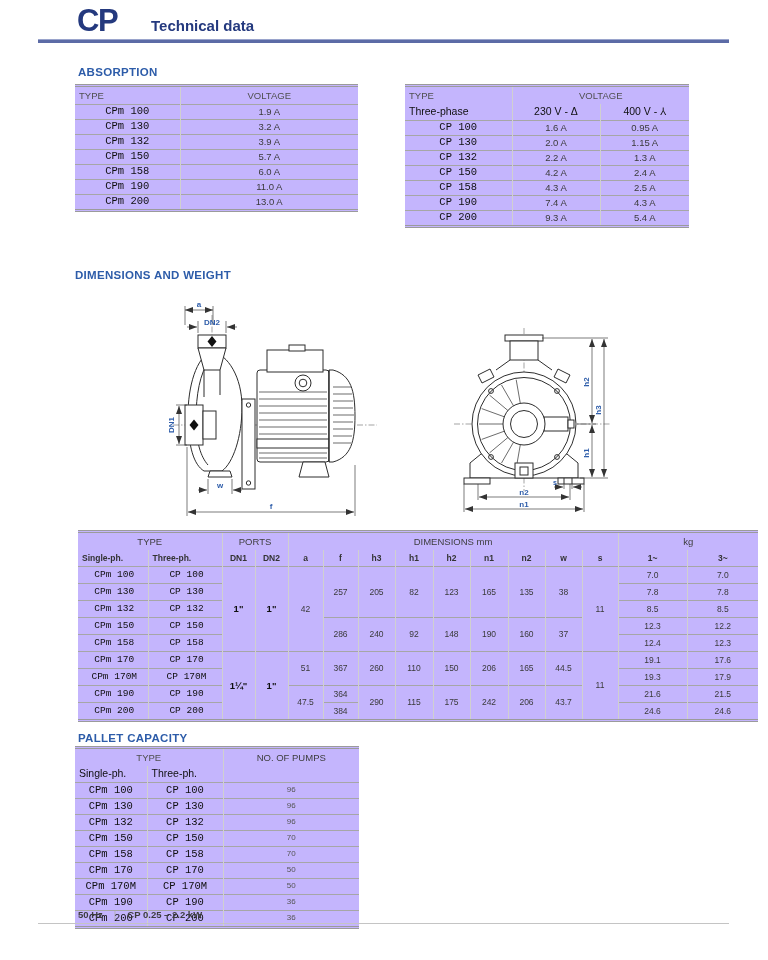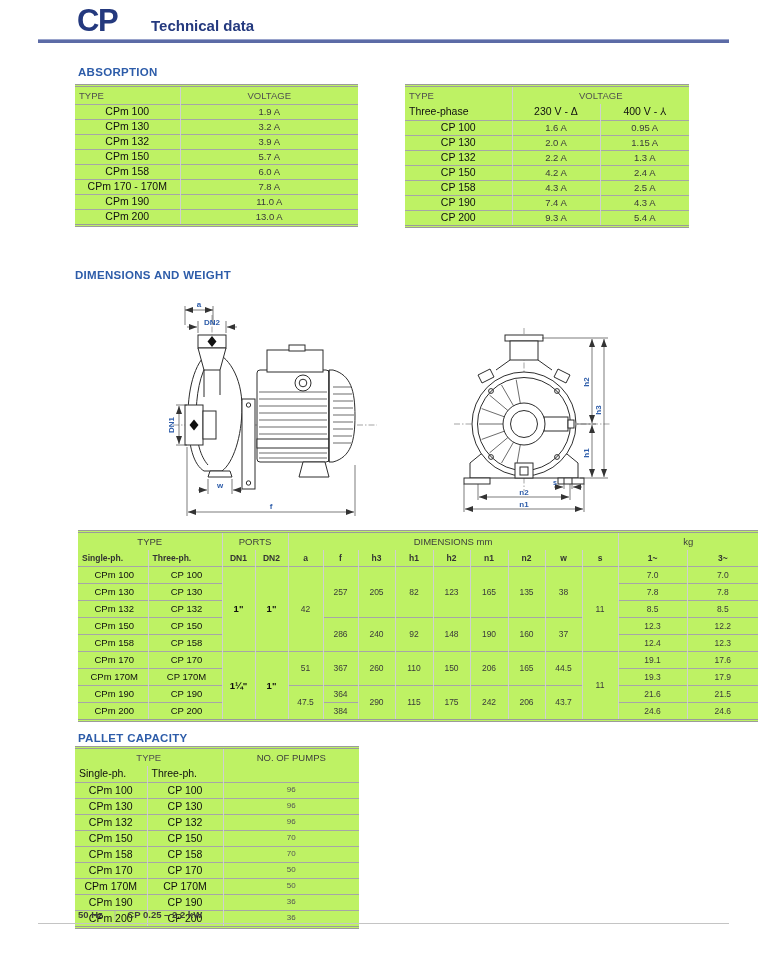--- a/index.html
+++ b/index.html
@@ -11,33 +11,33 @@
   #page-title{left:151px;top:17px;font-size:15px;font-weight:700;color:#24397e;}
   #header-rule{left:38px;top:39px;width:691px;height:3px;background:#5c6ba6;border-top:1px solid #9aa4cc;}
 
   
   .heading{font-size:11.5px;font-weight:700;color:#2d5ca9;letter-spacing:.3px;margin:3px;}
   #abs-heading{left:75px;top:63px;}
   #dim-heading{left:72px;top:266px;}
   #pal-heading{left:75px;top:729px;}
 
   
-  .t{position:absolute;border-collapse:collapse;table-layout:fixed;background:#bef264;
+  .t{position:absolute;border-collapse:collapse;table-layout:fixed;background:#c4b5fd;
      border-top:3px double #9b9b9b;border-bottom:3px double #9b9b9b;}
   .t th,.t td{border-left:1px solid #d0d0d0;padding:0;vertical-align:middle;line-height:1.05;text-align:center;font-weight:400;overflow:hidden;}
   .t th.c0,.t td.c0{border-left:none;}
   .t tbody td{border-top:1px solid #a6a6a6;}
   .t thead tr.hr1 th{height:17px;}
   .t thead tr.hr2 th{height:16px;}
   .t tbody td{height:14px;}
   .gh{font-size:9.5px;font-weight:400;color:#4f4f4f;}
   .ghb{font-size:9.5px;font-weight:700;color:#3d3d3d;}
   .sub{font-size:10.5px;font-weight:700;color:#0f0f0f;}
   .left{text-align:left !important;padding-left:4px !important;}
-  .lbl{font-size:10.5px;font-weight:700;text-align:left;padding-left:4px;color:#0f0f0f;white-space:nowrap;}
+  .lbl{font-size:10.5px;font-weight:700;text-align:left;padding-left:4px;color:#0f0f0f;white-space:nowrap;font-family:Liberation Mono, monospace;}
   .val{font-size:9.5px;color:#3a3a3a;}
   #abs-single{left:75px;top:84px;width:283px;}
   #abs-three{left:405px;top:84px;width:284px;}
   #dim-table{left:78px;top:530px;width:680px;}
   #dim-table tbody td{height:16px;}
   #dim-table .lbl{font-size:9.5px;padding-left:3px;}
   #dim-table .val{font-size:8.5px;}
   #dim-table .bv{font-size:9.5px;font-weight:700;color:#0f0f0f;}
   #dim-table .ch{font-size:8.5px;font-weight:700;color:#333;}
   #pal-table{left:75px;top:746px;width:284px;}
@@ -93,24 +93,20 @@
         <td class="lbl c0">CPm 132</td>
         <td class="val">3.9 A</td>
       </tr>
       <tr>
         <td class="lbl c0">CPm 150</td>
         <td class="val">5.7 A</td>
       </tr>
       <tr>
         <td class="lbl c0">CPm 158</td>
         <td class="val">6.0 A</td>
-      </tr>
-      <tr>
-        <td class="lbl c0">CPm 170 - 170M</td>
-        <td class="val">7.8 A</td>
       </tr>
       <tr>
         <td class="lbl c0">CPm 190</td>
         <td class="val">11.0 A</td>
       </tr>
       <tr>
         <td class="lbl c0">CPm 200</td>
         <td class="val">13.0 A</td>
       </tr>
     </tbody>

